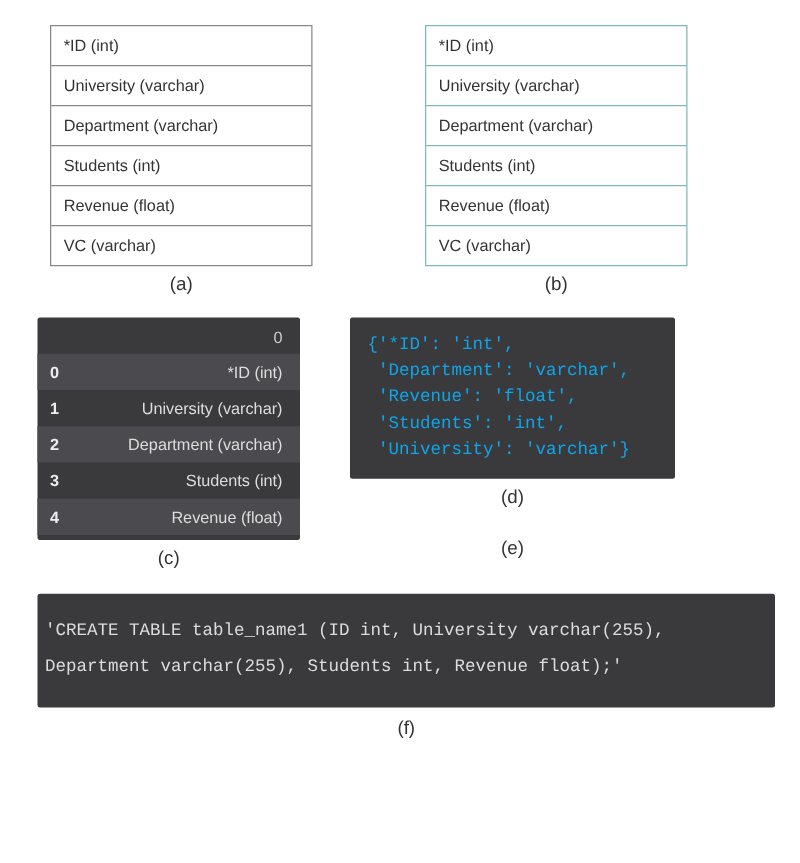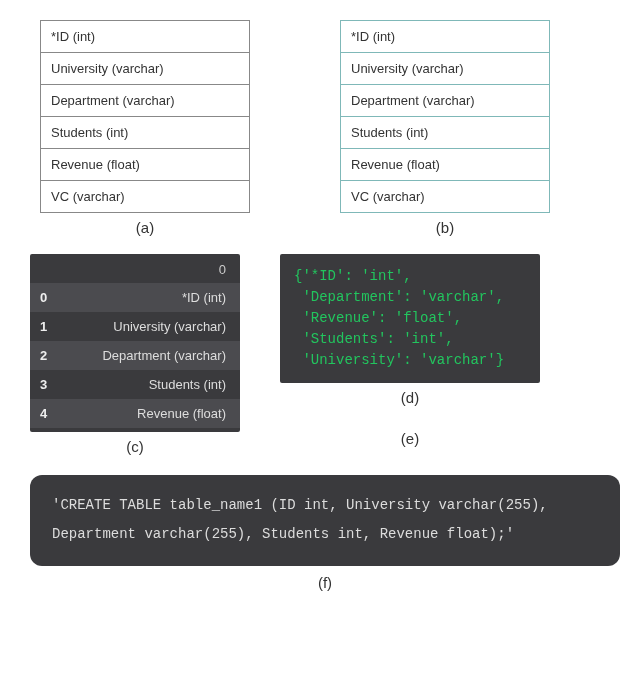--- a/index.html
+++ b/index.html
@@ -65,38 +65,37 @@
   .didx { width: 20px; font-weight: bold; color: #eee; text-align: left; }
   .dval { flex: 1; text-align: right; color: #ddd; }
   .col2 { display: flex; flex-direction: column; align-items: center; }
   .dictbox {
     width: 260px;
     padding: 12px 14px;
     font-family: "Courier New", monospace;
     font-size: 14px;
     white-space: pre;
     line-height: 1.5;
-    color: #22c55e;
+    color: #0ea5e9;
   }
   .listbox {
     padding: 10px 18px;
     font-family: "Courier New", monospace;
     font-size: 14px;
     color: #dcdcdc;
   }
   .sqlrow { margin-top: 20px; margin-left: 10px; }
   .sqlbox {
     width: 590px;
-    padding: 16px 22px;
+    padding: 16px 6px;
     font-family: "Courier New", monospace;
     font-size: 14px;
     line-height: 2.1;
     color: #dcdcdc;
     text-align: left;
-    border-radius: 12px;
   }
   .cap-center { text-align: center; margin-top: 8px; font-size: 15px; }
 </style>
 </head>
 <body>
 
 <div class="row1">
   <div>
     <div class="tbox">
       <div class="cell">*ID (int)</div>

